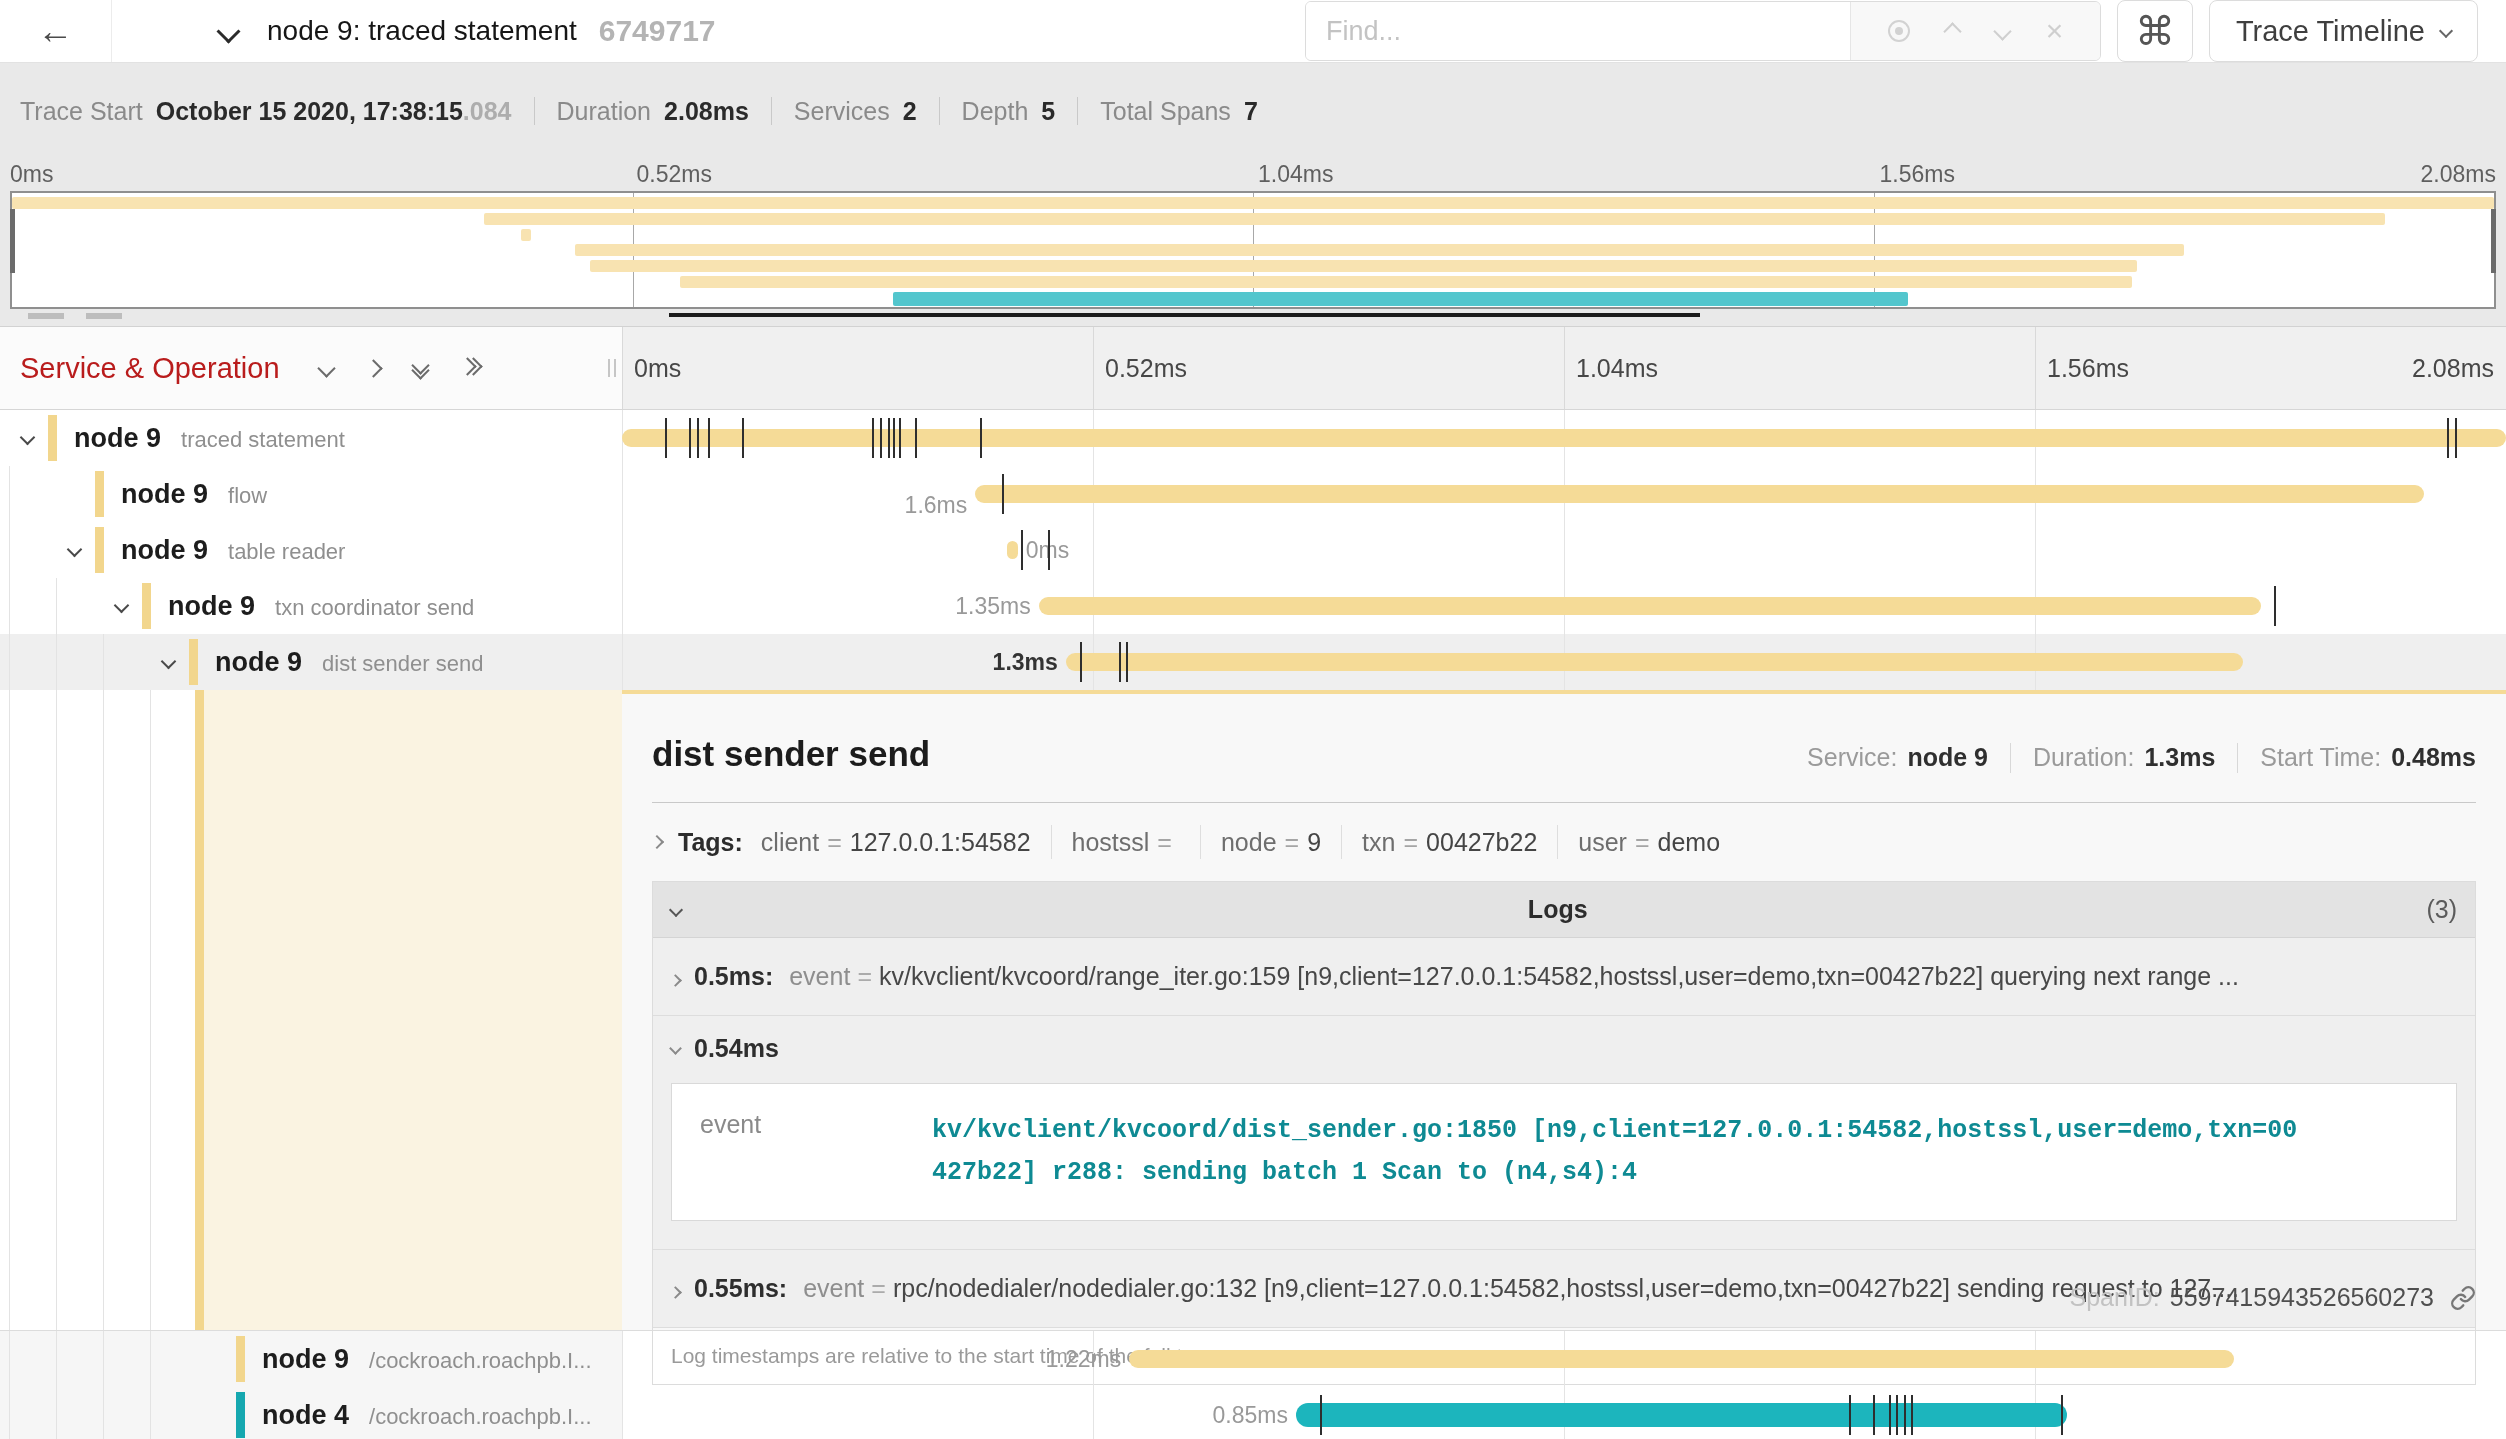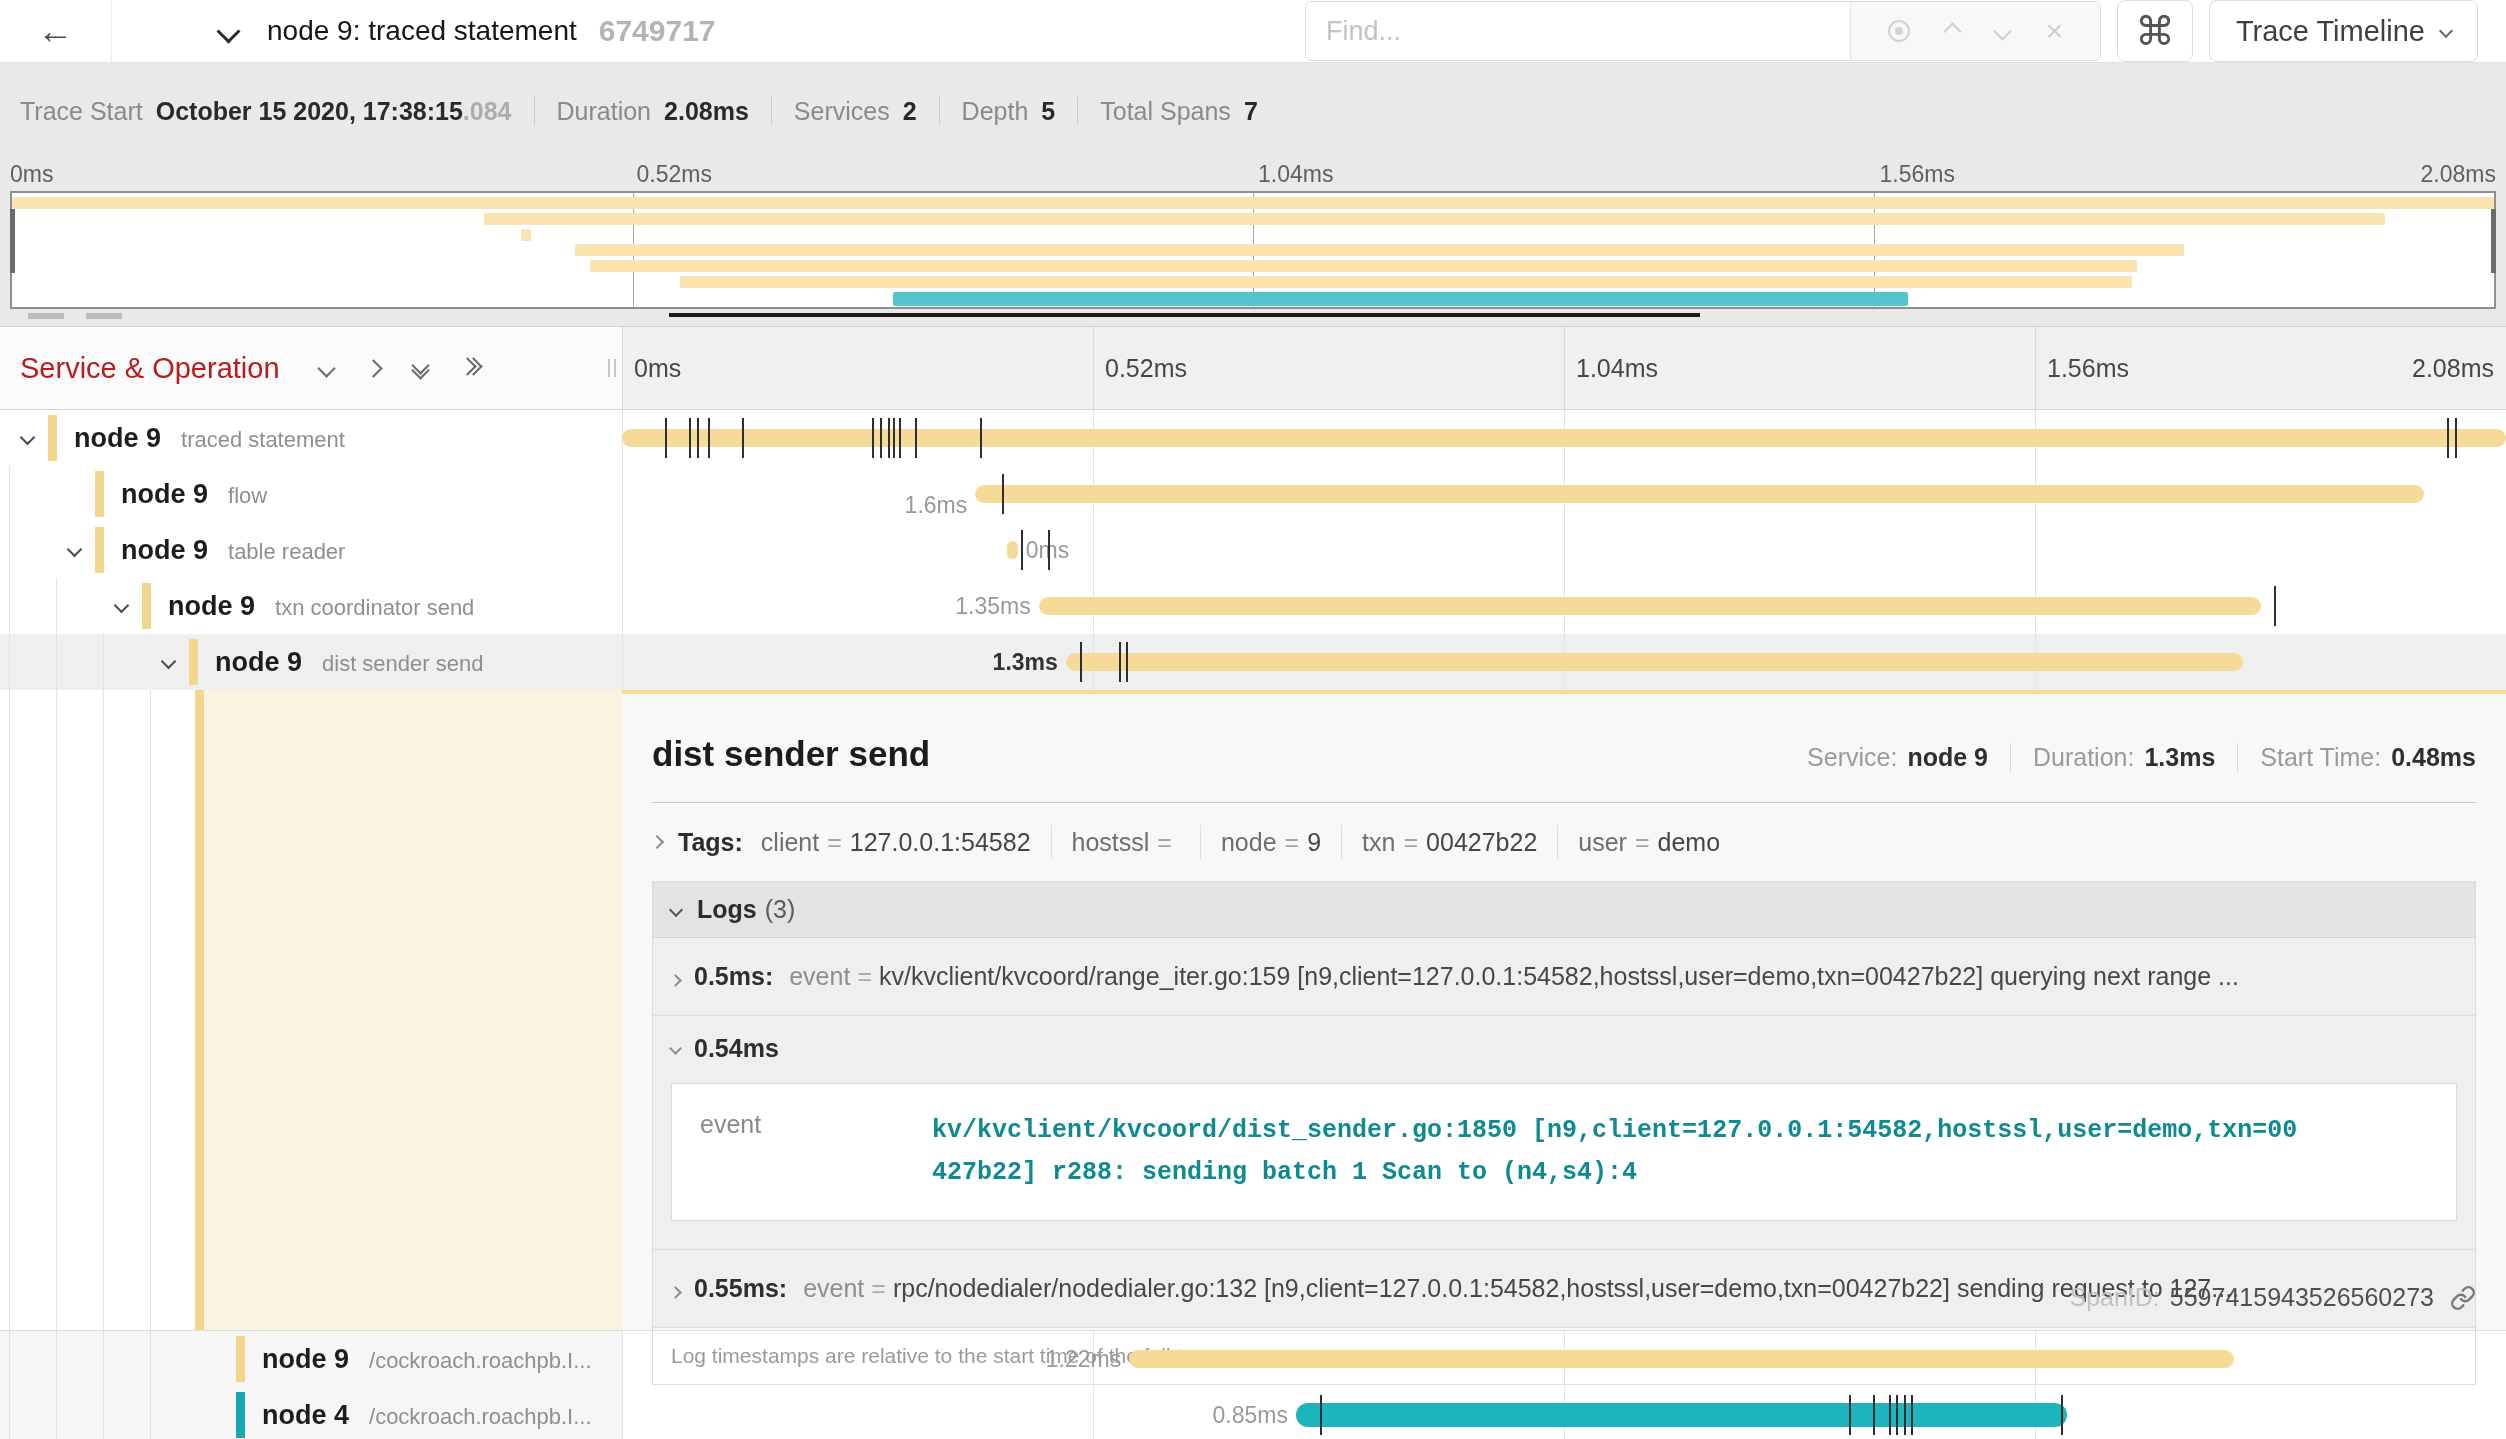--- a/index.html
+++ b/index.html
@@ -103,21 +103,21 @@
   .meta-div{width:1px;height:30px;background:#d8d8d8;margin:0 22px;}
   .dp-hr{border-bottom:1px solid #c9c9c9;margin-top:28px;}
   .dp-tags{display:flex;align-items:center;margin-top:14px;font-size:25px;height:50px;cursor:pointer;}
   .dp-tags .chev{width:10px;height:10px;color:#8a8a8a;}
   .tags-label{font-weight:bold;color:#2c2c2c;margin:0 18px 0 16px;}
   .tag-key{color:#6e6e6e;}
   .tag-eq{color:#a5a5a5;margin:0 8px;}
   .tag-val{color:#454545;}
   .tag-div{width:1px;height:34px;background:#dedede;margin:0 20px;}
   .dp-logs{margin-top:14px;border:1px solid #dcdcdc;}
-  .logs-head{background:#e3e3e3;padding:13px 18px;font-size:25px;display:flex;align-items:center;cursor:pointer;border-bottom:1px solid #d4d4d4;}
+  .logs-head{background:#e3e3e3;padding:13px 18px;font-size:25px;display:flex;align-items:center;cursor:pointer;border-bottom:1px solid #d4d4d4;justify-content:space-between;}
   .logs-head .chev{width:10px;height:10px;color:#555;}
   .logs-title{font-weight:bold;color:#2c2c2c;margin-left:16px;}
   .logs-count{color:#5b5b5b;margin-left:8px;}
   .logs-body{background:#efefef;}
   .log-row{padding:24px 18px;border-bottom:1px solid #ddd;font-size:25px;display:flex;align-items:baseline;white-space:nowrap;overflow:hidden;cursor:pointer;}
   .log-row .chev,.log-exp-head .chev{width:9px;height:9px;color:#8a8a8a;flex:none;}
   .log-time{font-weight:bold;color:#2e2e2e;margin:0 16px 0 14px;}
   .log-key{color:#8e8e8e;}
   .log-eq{color:#ababab;margin:0 7px;}
   .log-val{color:#474747;overflow:hidden;}

